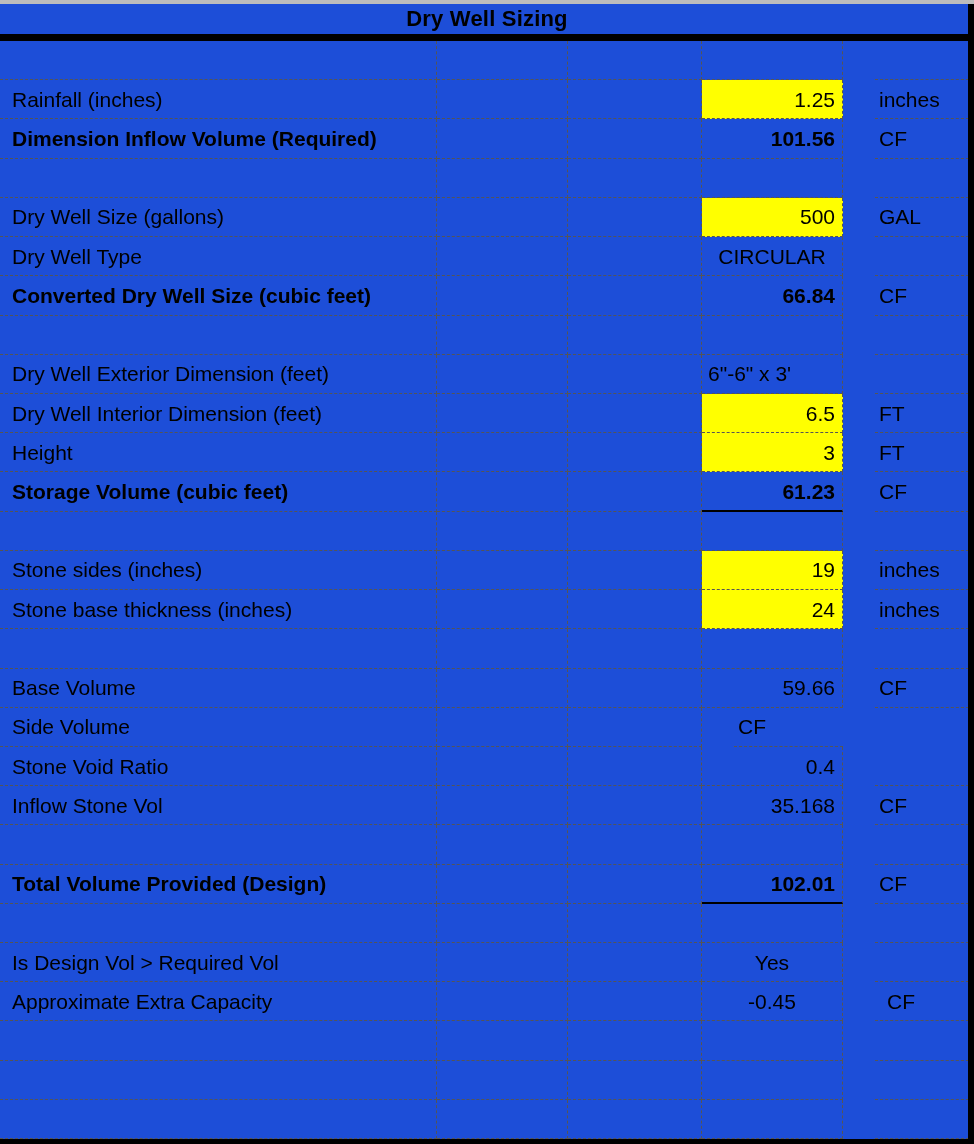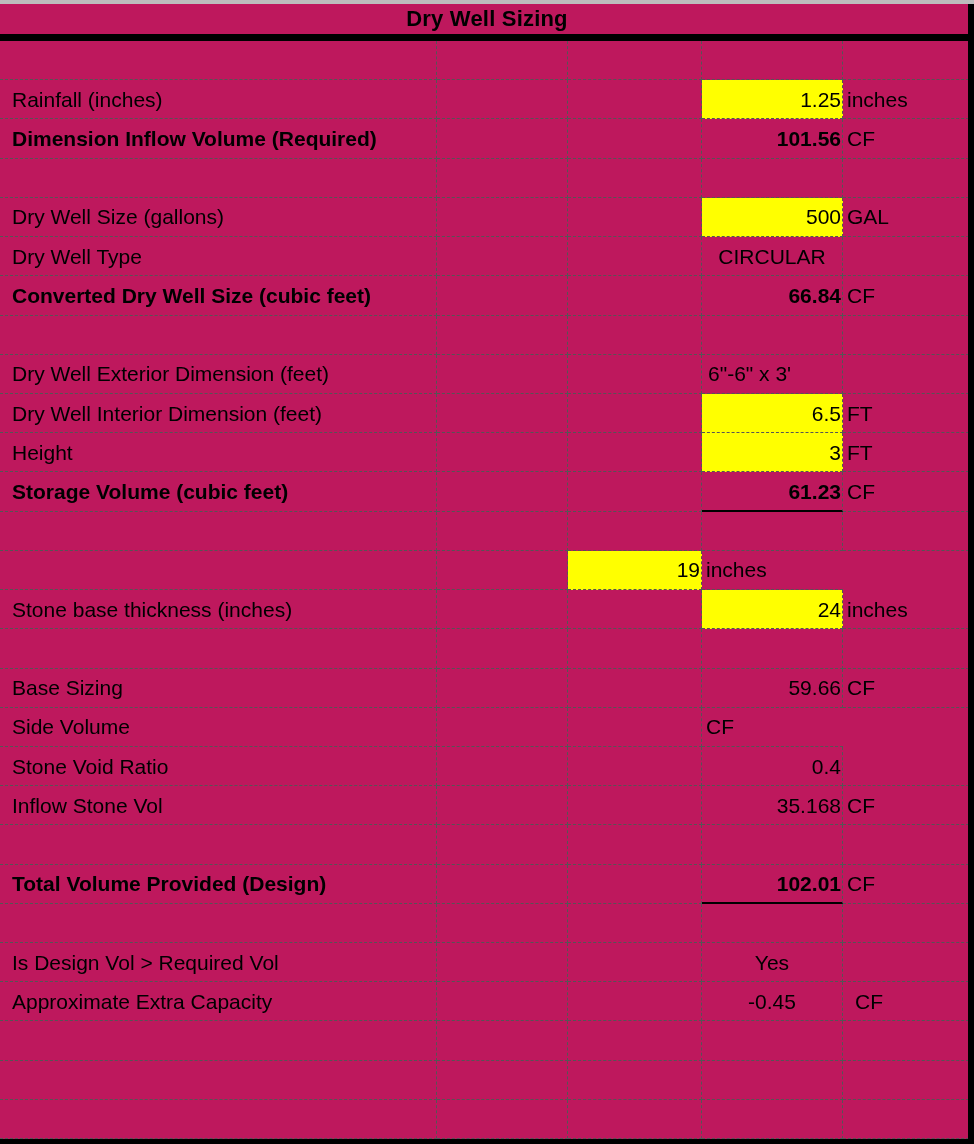--- a/index.html
+++ b/index.html
@@ -6,21 +6,21 @@
   html, body { background: #ffffff; }
   body {
     font-family: "Liberation Sans", sans-serif;
     color: #000;
     width: 974px;
   }
   #sheet {
     position: relative;
     width: 974px;
     height: 1144px;
-    background: #be185d;
+    background: #1d4ed8;
     display: flex;
     flex-direction: column;
     overflow: hidden;
   }
   .top-strip {
     height: 4px;
     width: 100%;
     background: var(--strip, #bdbdbd);
     flex: 0 0 auto;
   }
@@ -55,23 +55,23 @@
     border-right: 1px dashed var(--gridline, #555);
     border-bottom: 1px dashed var(--gridline, #555);
     display: flex;
     align-items: center;
     font-size: 21px;
     line-height: 1;
     white-space: nowrap;
     overflow: hidden;
     padding: 0 2px;
   }
-  .cell:last-child { border-right: none; }
+  .cell:last-child { border-right: none; margin-left: 32px; }
   .cell.label { padding-left: 12px; justify-content: flex-start; }
-  .cell.value { justify-content: flex-end; padding-right: 1px; }
+  .cell.value { justify-content: flex-end; padding-right: 7px; }
   .cell.value.align-center { justify-content: center; padding-right: 2px; }
   .cell.value.align-left { justify-content: flex-start; padding-left: 6px; }
   .cell.unit { padding-left: 4px; justify-content: flex-start; }
   .cell.unit.indent { padding-left: 12px; }
   .bold { font-weight: 700; }
   .highlight { background: var(--highlight, #ffff00); }
   .underline { border-bottom: 2px solid var(--border-color, #000); }
   .bottom-border {
     height: 5px;
     width: 100%;
@@ -181,41 +181,42 @@
     <div class="cell unit">CF</div>
   </div>
       <div class="row">
     <div class="cell label"></div>
     <div class="cell"></div>
     <div class="cell"></div>
     <div class="cell value align-right"></div>
     <div class="cell unit"></div>
   </div>
       <div class="row">
+    <div class="cell label">Stone sides (inches)</div>
     <div class="cell"></div>
     <div class="cell"></div>
     <div class="cell value align-right highlight">19</div>
     <div class="cell unit">inches</div>
   </div>
       <div class="row">
     <div class="cell label">Stone base thickness (inches)</div>
     <div class="cell"></div>
     <div class="cell"></div>
     <div class="cell value align-right highlight">24</div>
     <div class="cell unit">inches</div>
   </div>
       <div class="row">
     <div class="cell label"></div>
     <div class="cell"></div>
     <div class="cell"></div>
     <div class="cell value align-right"></div>
     <div class="cell unit"></div>
   </div>
       <div class="row">
-    <div class="cell label">Base Sizing</div>
+    <div class="cell label">Base Volume</div>
     <div class="cell"></div>
     <div class="cell"></div>
     <div class="cell value align-right">59.66</div>
     <div class="cell unit">CF</div>
   </div>
       <div class="row">
     <div class="cell label">Side Volume</div>
     <div class="cell"></div>
     <div class="cell"></div>
     <div class="cell unit">CF</div>

